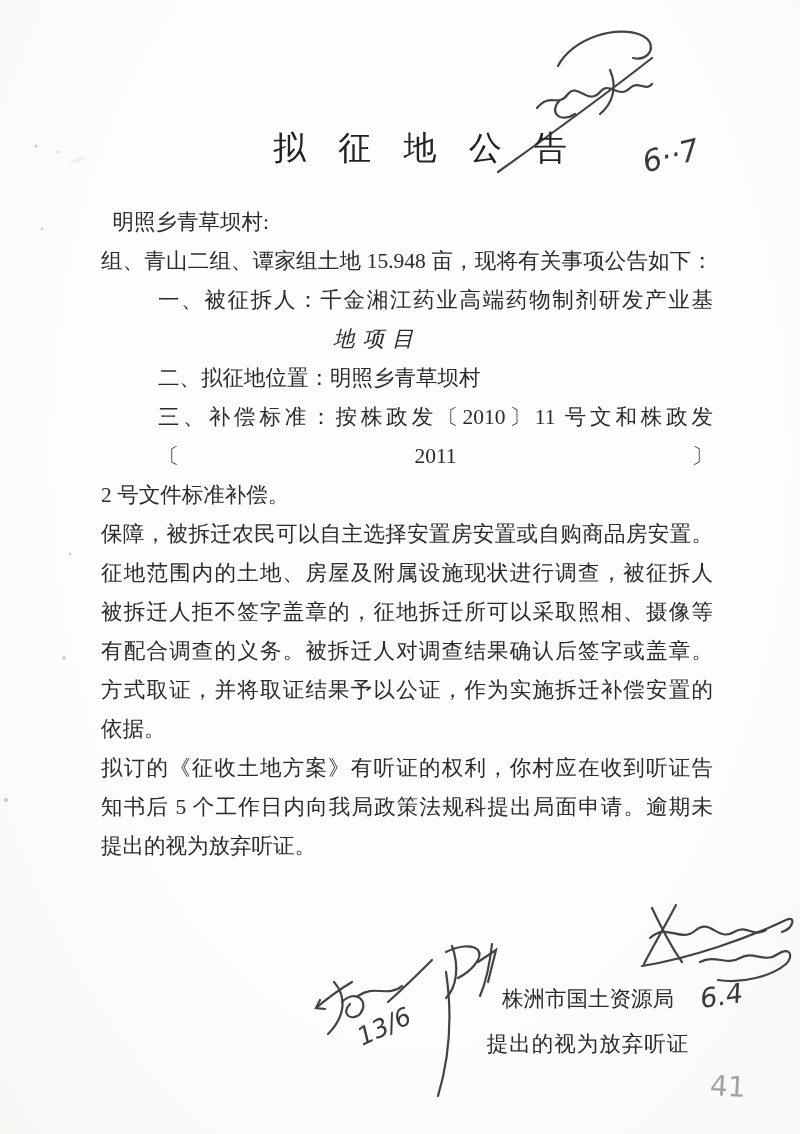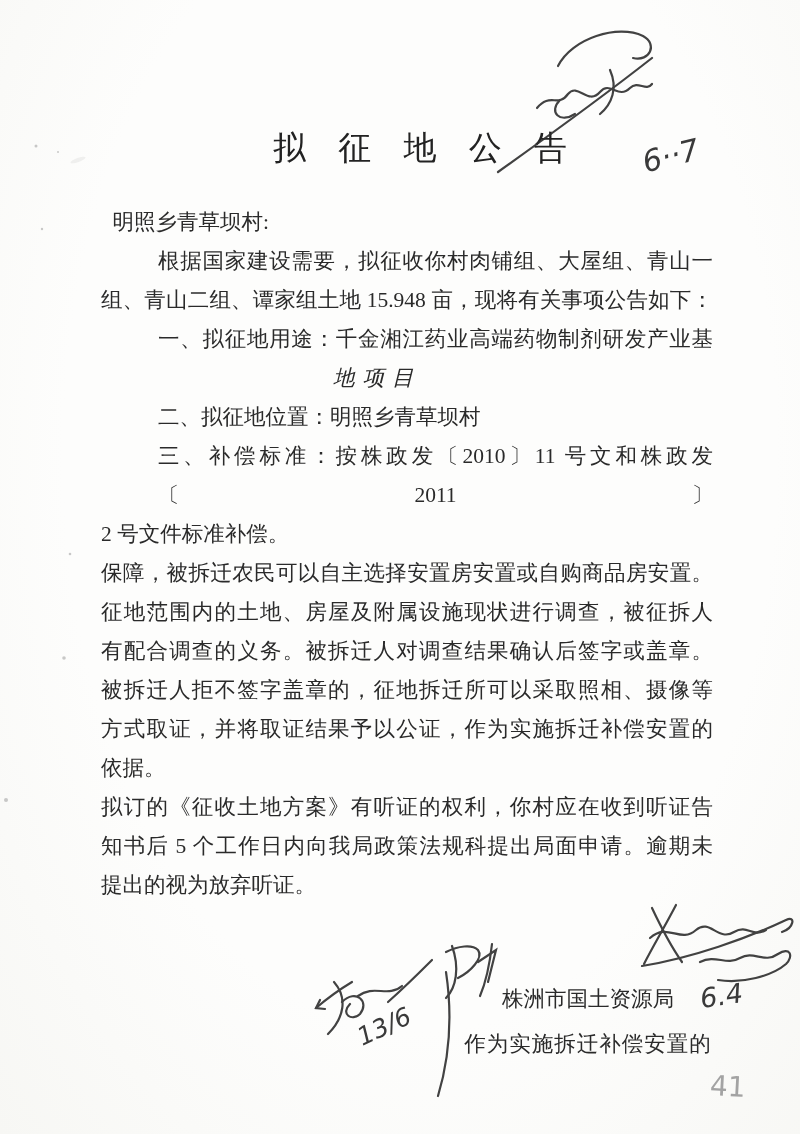--- a/index.html
+++ b/index.html
@@ -43,41 +43,40 @@
 </style>
 </head>
 <body>
 
 <div class="page">
 
   <div class="title">拟 征 地 公 告</div>
 
   <div class="doc-body">
       <div class="line i-salut"><span class="u">&nbsp;明照</span><span>乡</span><span class="u">青草坝</span><span>村:</span></div>
-      <div class="line i-para j"><span>根据国家建设需要，拟征收你村</span><span class="u">肉铺组、大屋组、青山一</span></div>
       <div class="line i-none j"><span class="u">组、青山二组、谭家</span><span>组土地</span><span class="u">&nbsp;15.948&nbsp;</span><span>亩，现将有关事项公告如下：</span></div>
-      <div class="line i-para j"><span>一、拟征地用途：千金湘江药业高端药物制剂研发产业基</span></div>
+      <div class="line i-para j"><span>一、被征拆人：千金湘江药业高端药物制剂研发产业基</span></div>
       <div class="line i-deep"><span>地项目</span></div>
       <div class="line i-para"><span>二、拟征地位置：明照乡青草坝村</span></div>
       <div class="line i-para j"><span>三、补偿标准：按株政发〔2010〕11 号文和株政发〔2011〕</span></div>
       <div class="line i-none"><span>2 号文件标准补偿。</span></div>
       <div class="line i-none j"><span>保障，被拆迁农民可以自主选择安置房安置或自购商品房安置。</span></div>
       <div class="line i-none j"><span>征地范围内的土地、房屋及附属设施现状进行调查，被征拆人</span></div>
+      <div class="line i-none j"><span>被拆迁人拒不签字盖章的，征地拆迁所可以采取照相、摄像等</span></div>
       <div class="line i-none j"><span>有配合调查的义务。被拆迁人对调查结果确认后签字或盖章。</span></div>
-      <div class="line i-none j"><span>被拆迁人拒不签字盖章的，征地拆迁所可以采取照相、摄像等</span></div>
       <div class="line i-none j"><span>方式取证，并将取证结果予以公证，作为实施拆迁补偿安置的</span></div>
       <div class="line i-none"><span>依据。</span></div>
       <div class="line i-none j"><span>拟订的《征收土地方案》有听证的权利，你村应在收到听证告</span></div>
       <div class="line i-none j"><span>知书后 5 个工作日内向我局政策法规科提出局面申请。逾期未</span></div>
       <div class="line i-none"><span>提出的视为放弃听证。</span></div>
     </div>
 
   <div class="footer">
     <div>株洲市国土资源局</div>
-    <div class="date-line">作为实施拆迁补偿安置的</div>
+    <div class="date-line">提出的视为放弃听证</div>
   </div>
 
   <div class="hand-mark mark-top-right">6··7</div>
   <div class="hand-mark mark-mid-right">6.4</div>
   <div class="hand-mark mark-date">13/6</div>
   <div class="hand-mark mark-page-num">41</div>
 
   <svg class="ink-overlay" width="800" height="1134" viewBox="0 0 800 1134">
 
     <g fill="none" stroke="#2e2e2e" stroke-width="2.2" stroke-linecap="round" opacity="0.9">

